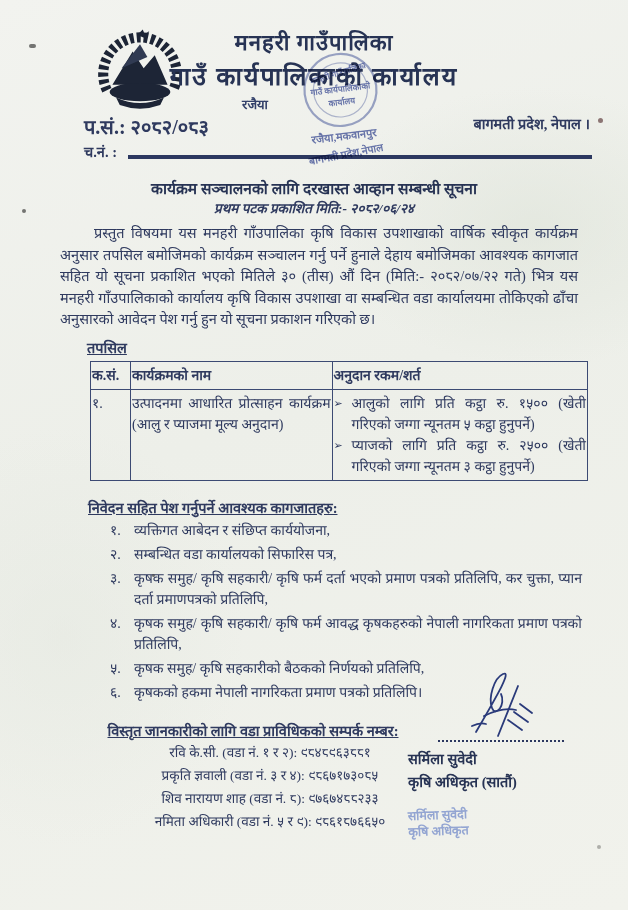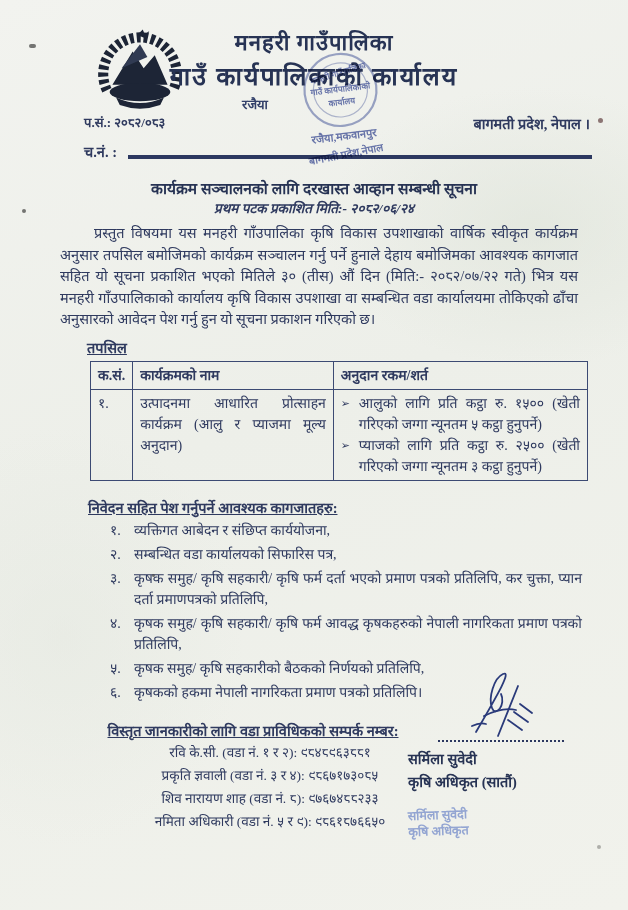--- a/index.html
+++ b/index.html
@@ -13,38 +13,38 @@
       linear-gradient(160deg,#f2f3ef 0%,#edefe9 45%,#f1f2ec 100%);
     color:#2f3a5f; overflow:hidden;
   }
   
   .letterhead { position:relative; height:168px; }
   .emblem { position:absolute; left:94px; top:22px; width:92px; height:96px; }
   .head-center { text-align:center; padding-top:26px; position:relative; z-index:1; }
   .head-line1 { font-size:22px; font-weight:bold; letter-spacing:1px; color:#273354; }
   .head-line2 { font-size:25px; font-weight:bold; letter-spacing:2px; color:#273354; margin-top:2px; }
   .head-line3 { font-size:13px; font-weight:bold; margin-top:3px; margin-right:118px; color:#33406a; }
-  .ref-no   { position:absolute; left:84px;  top:113px; font-size:13px; font-weight:bold; }
+  .ref-no   { position:absolute; left:84px;  top:113px; font-size:20px; font-weight:bold; }
   .province { position:absolute; right:38px; top:113px; font-size:14.5px; font-weight:bold; }
   .ch-no    { position:absolute; left:84px;  top:141px; font-size:14.5px; font-weight:bold; }
   .rule { position:absolute; left:128px; right:36px; top:155px; height:3px;
           border-top:3px solid #2c3860; border-bottom:1.5px solid #2c3860; }
   
   .stamp { position:absolute; left:262px; top:48px; width:160px; height:142px;
            transform:rotate(-7deg); opacity:.82; mix-blend-mode:multiply; z-index:2; pointer-events:none; }
   
   .notice-title { text-align:center; font-size:15.5px; font-weight:bold; margin-top:9px; color:#273354; }
   .notice-sub   { text-align:center; font-size:13.5px; font-weight:bold; font-style:italic; }
   .body-para { margin:6px 50px 0 60px; font-size:14.5px; line-height:21.5px;
                text-align:justify; text-indent:34px; }
   
   .tapasil { margin:6px 0 4px 87px; font-size:14.5px; font-weight:bold; text-decoration:underline; }
   table.sched { border-collapse:collapse; margin-left:90px; width:498px; }
   table.sched th, table.sched td { border:1.6px solid #3c4a73; vertical-align:top;
-               font-size:14px; padding:3px 7px; line-height:21px; }
+               font-size:14px; padding:3px 1px; line-height:21px; }
   table.sched th { font-weight:bold; text-align:left; }
   th.col-sn { width:40px; } th.col-prog { width:202px; } th.col-cond { width:256px; text-align:center; }
   td.prog { text-align:justify;margin-left:28px; }
   .cond-row { display:flex; gap:6px; }
   .cond-row .arrow { flex:0 0 12px; font-size:11px; line-height:21px; }
   .cond-row .cond-text { flex:1; text-align:justify; }
   
   .docs { margin:16px 40px 0 88px; }
   .docs-heading, .contacts-heading { font-size:14.5px; font-weight:bold; text-decoration:underline; }
   .doc-item { display:flex; margin-top:3px; font-size:14px; line-height:21px; }

